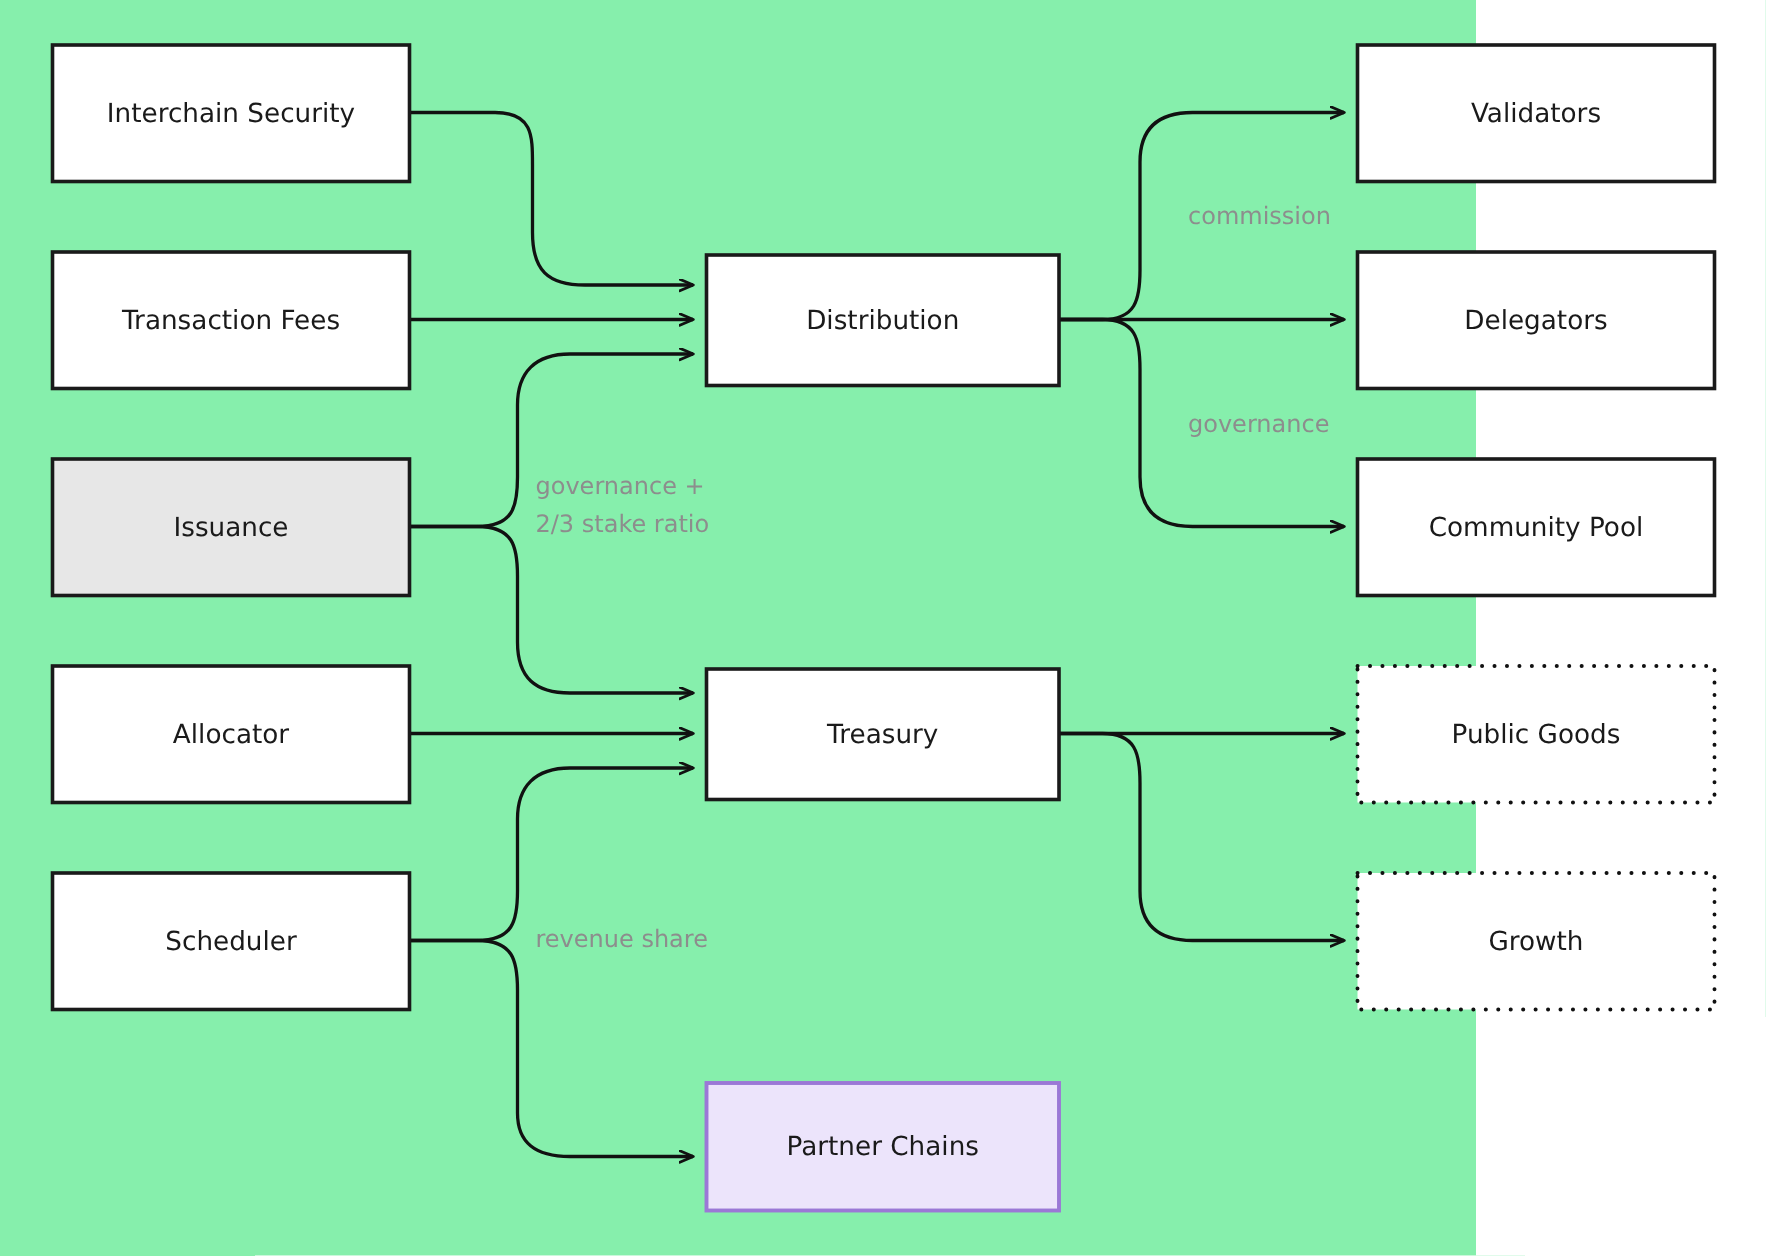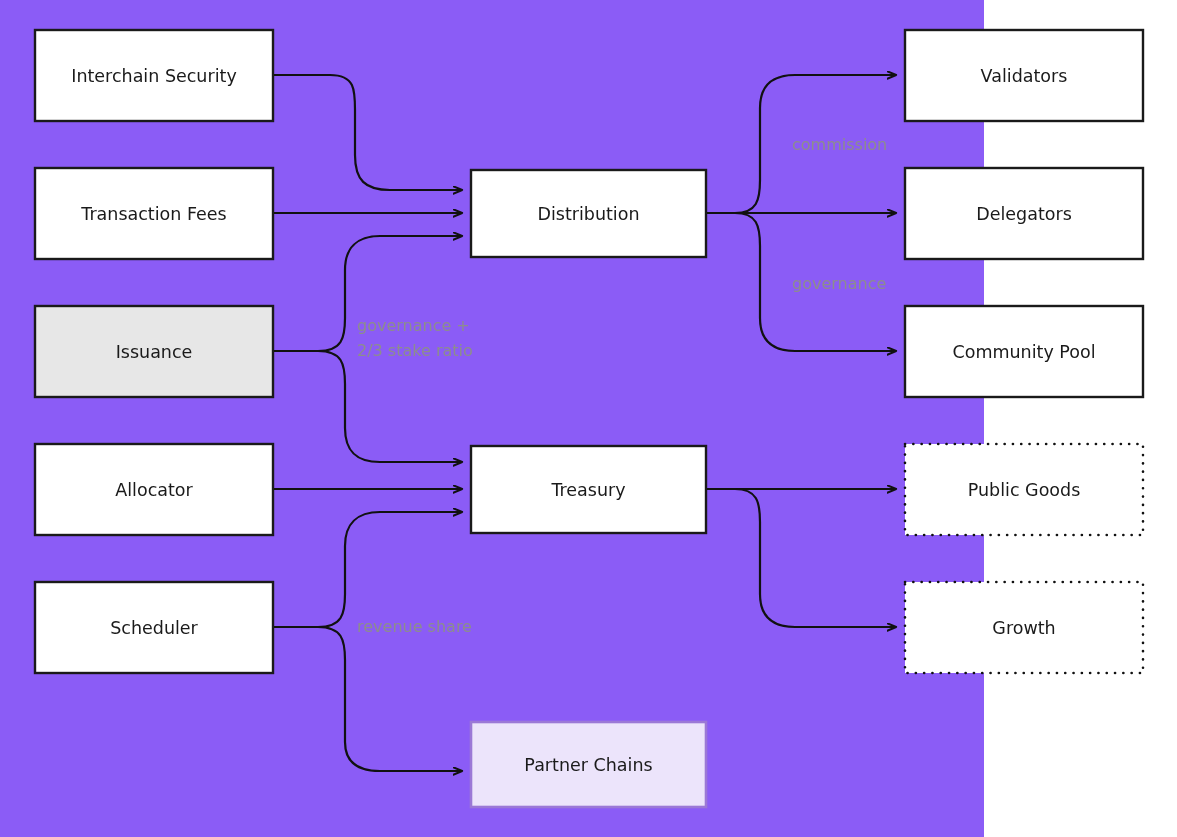--- a/index.html
+++ b/index.html
@@ -10,21 +10,21 @@
   body {
     width: 1177px;
     height: 837px;
     font-family: "DejaVu Sans", "Liberation Sans", sans-serif;
     overflow: hidden;
   }
   #diagram-root {
     position: relative;
     width: 984px;
     height: 837px;
-    background: #8b5cf6;
+    background: #86efac;
     text-decoration: underline;
   }
   svg.flow {
     position: absolute;
     top: 0;
     left: 0;
     width: 1177px;
     height: 837px;
     display: block;
   }

